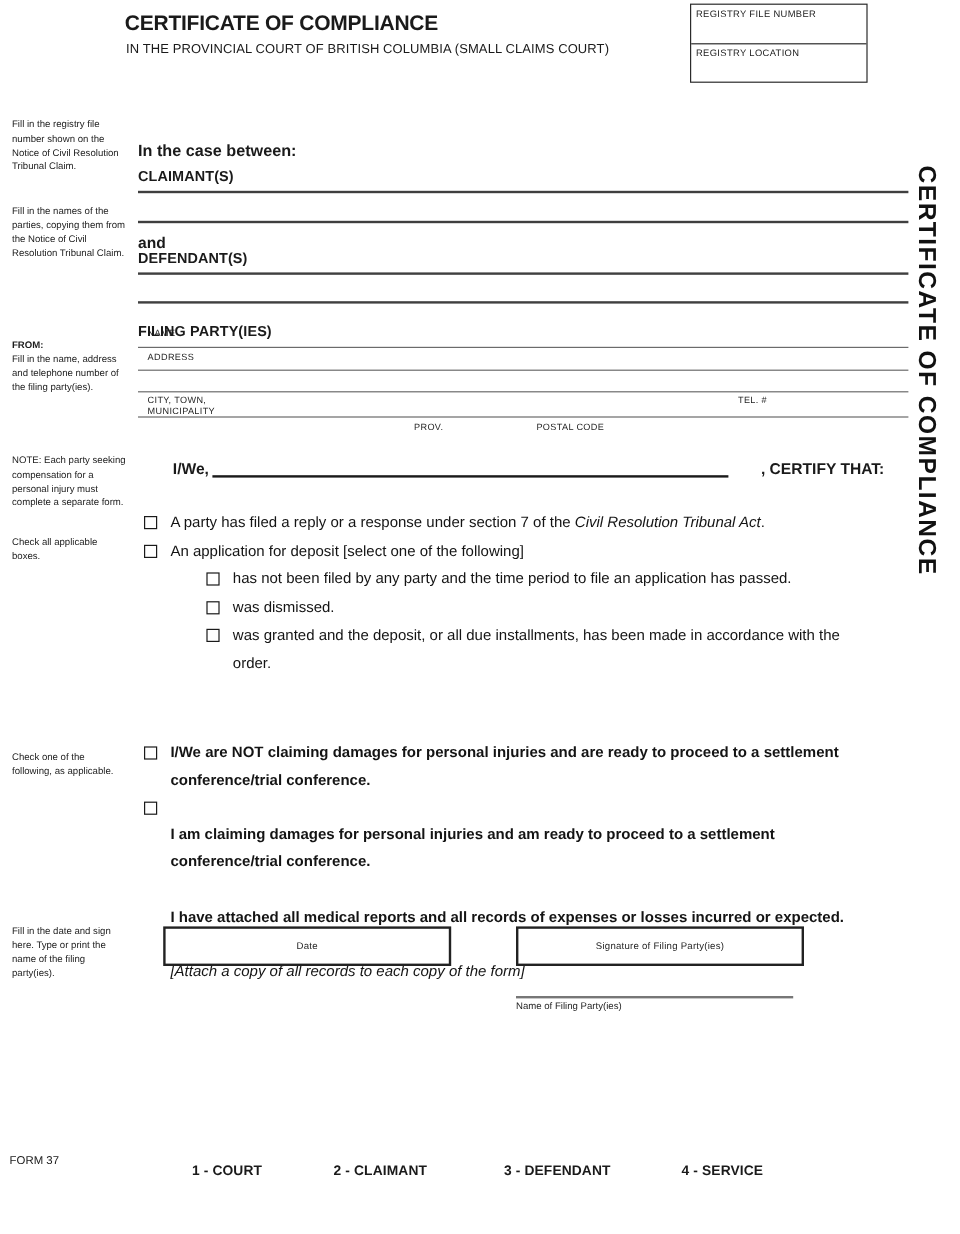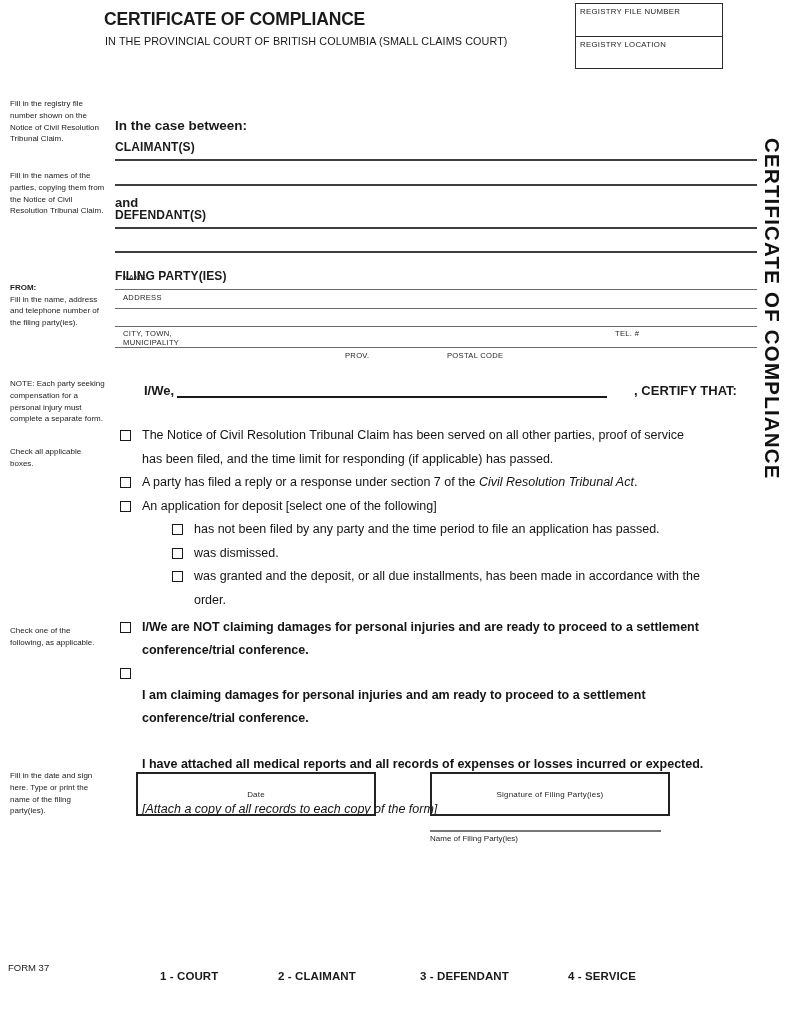--- a/index.html
+++ b/index.html
@@ -52,21 +52,21 @@
   .cl-item.sub { margin-left:52px; }
   .cbx {
     flex:0 0 auto; width:11px; height:11px; border:1.6px solid #1a1a1a;
     background:#fff; margin-right:11px; display:inline-block;
   }
   .cl-text { font-size:12.5px; white-space:pre-line; color:#141414; }
   .cl-text i { font-style:italic; }
   .bracket-line { font-weight:normal; font-style:italic; }
 
   
-  .sign-box { top:772px; width:240px; height:44px; border:2px solid #222; display:flex; align-items:center; justify-content:center; }
+  .sign-box { top:772px; width:240px; height:33px; border:2px solid #222; display:flex; align-items:center; justify-content:center; }
   .sign-box .bx-lbl { font-size:8px; letter-spacing:0.2px; color:#1f1f1f; }
   .date-box { left:136px; }
   .sig-box { left:430px; }
   .name-line { left:430px; top:830px; width:231px; height:0; border-top:2px solid #777; }
   .name-lbl { left:430px; top:834px; font-size:8px; color:#1f1f1f; }
 
   
   .form-no { left:8px; top:962px; font-size:9.5px; }
   .copy { top:970px; font-size:11.5px; font-weight:bold; letter-spacing:0.1px; }
 </style>
@@ -119,25 +119,20 @@
 
   <div class="abs certify-row">
     <span class="lbl">I/We,</span>
     <span class="fill-blank"></span>
     <span class="lbl">, CERTIFY THAT:</span>
   </div>
 
   <div class="abs checklist cl1">
     <div class="cl-item">
       <span class="cbx"></span>
-      <div class="cl-text">The Notice of Civil Resolution Tribunal Claim has been served on all other parties, proof of service
-has been filed, and the time limit for responding (if applicable) has passed.</div>
-    </div>
-    <div class="cl-item">
-      <span class="cbx"></span>
       <div class="cl-text"><span>A party has filed a reply or a response under section 7 of the </span><i>Civil Resolution Tribunal Act</i><span>.</span></div>
     </div>
     <div class="cl-item">
       <span class="cbx"></span>
       <div class="cl-text">An application for deposit [select one of the following]</div>
     </div>
     <div class="cl-item sub">
       <span class="cbx"></span>
       <div class="cl-text">has not been filed by any party and the time period to file an application has passed.</div>
     </div>

